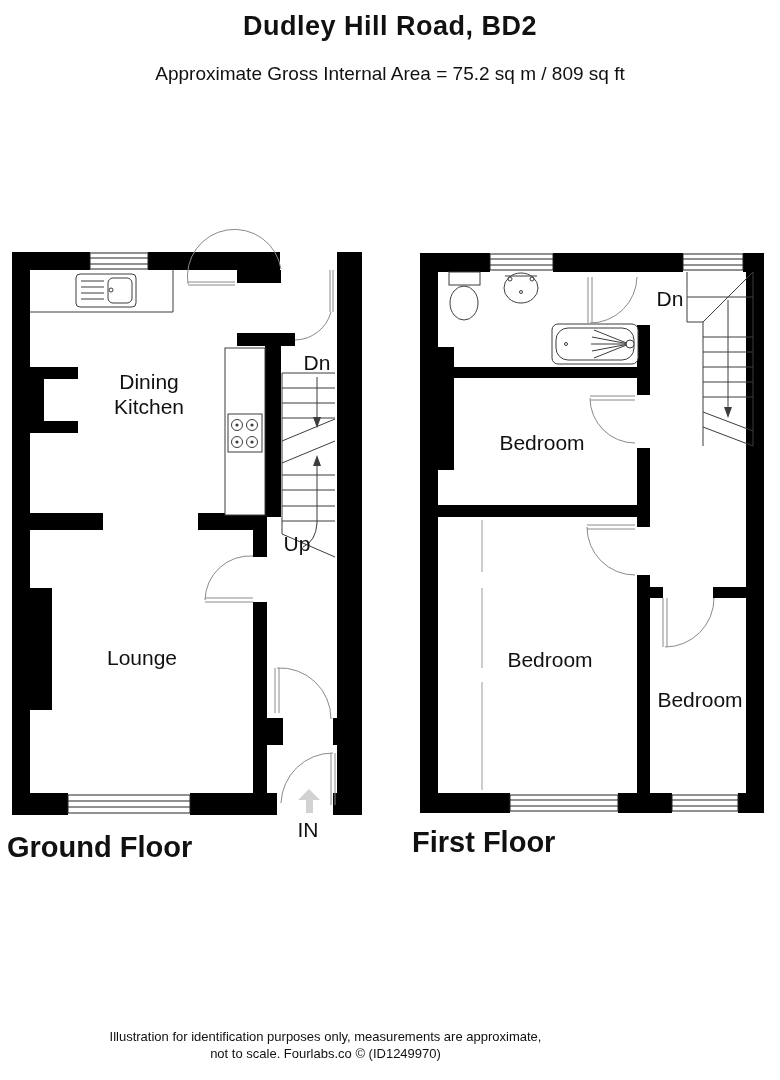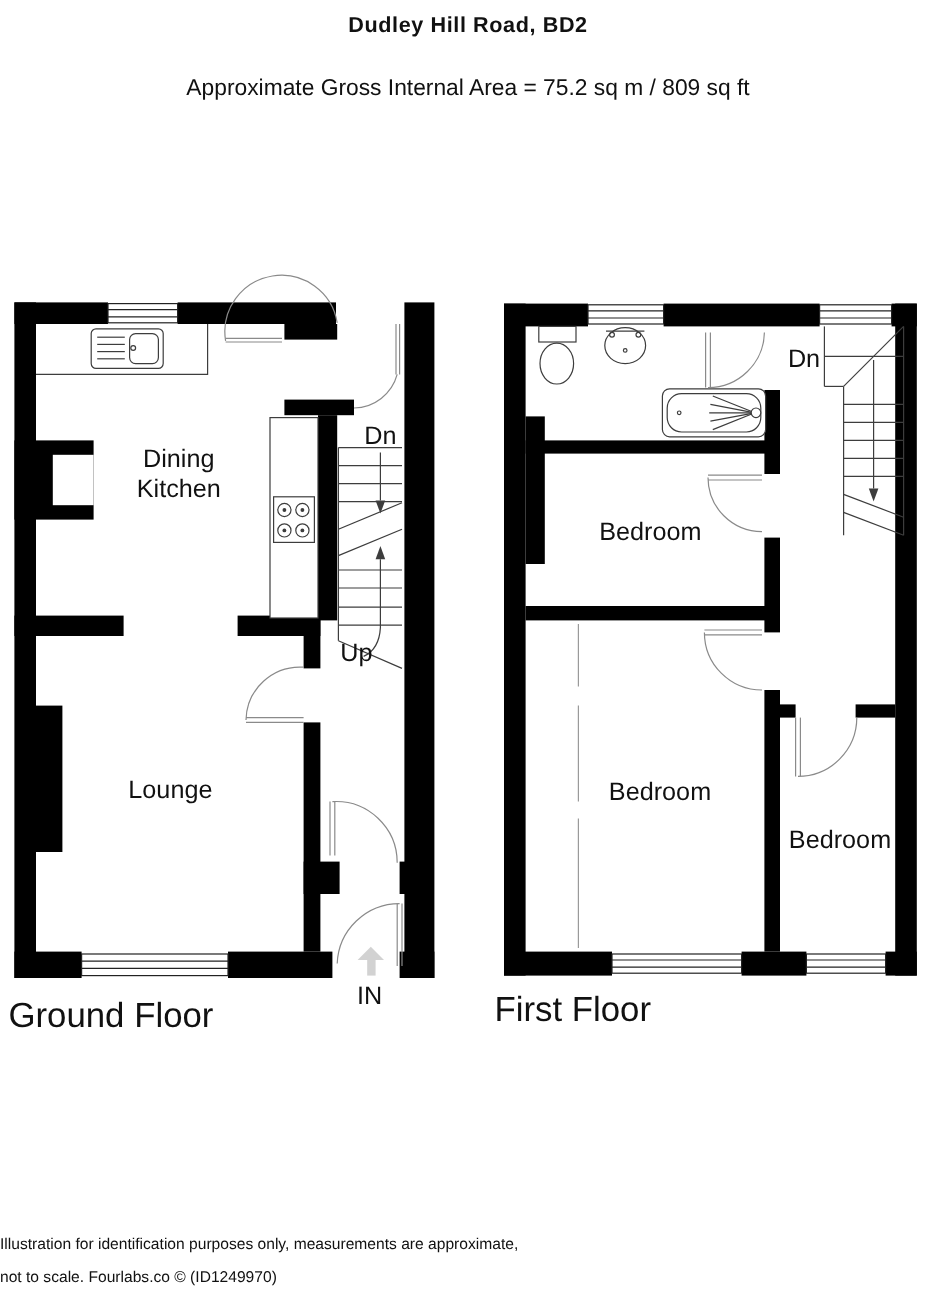--- a/index.html
+++ b/index.html
@@ -1,26 +1,26 @@
 <!DOCTYPE html>
 <html><head>
 <meta charset="utf-8">
 <style>
   html,body{margin:0;padding:0;background:#ffffff;}
   body{width:780px;height:1080px;position:relative;overflow:hidden;
        font-family:"Liberation Sans", sans-serif;color:#111;}
   .hdr{position:absolute;left:0;width:780px;text-align:center;}
-  #title{top:11px;font-size:18px;font-weight:bold;letter-spacing:.5px;}
+  #title{top:11px;font-size:27px;font-weight:bold;letter-spacing:.5px;}
   #subtitle{top:63px;font-size:19px;}
-  .floor-title{position:absolute;font-size:29px;font-weight:normal;}
+  .floor-title{position:absolute;font-size:29px;font-weight:bold;}
   #gf-title{left:7px;top:831px;}
   #ff-title{left:412px;top:826px;}
-  .ftr{position:absolute;left:0;width:651px;text-align:left;font-size:13px;line-height:17px;}
+  .ftr{position:absolute;left:0;width:651px;text-align:center;font-size:13px;line-height:17px;}
   #footer1{top:1028px;}
-  #footer2{top:1045px;margin-top:10px;}
+  #footer2{top:1045px;}
   svg{position:absolute;left:0;top:0;}
   svg text{font-family:"Liberation Sans", sans-serif;font-size:21px;fill:#111;}
   .wall{fill:#000;stroke:none;}
   .thin{stroke:#3d3d3d;stroke-width:1;fill:none;}
   .fix{stroke:#3d3d3d;stroke-width:1;fill:#fff;}
   .door{stroke:#8a8a8a;stroke-width:1;fill:none;}
   .win{fill:#fff;stroke:#222;stroke-width:1;}
   .winl{stroke:#222;stroke-width:1;}
   .arrow{fill:#3d3d3d;}
   .gray-arrow{fill:#d2d2d2;}

